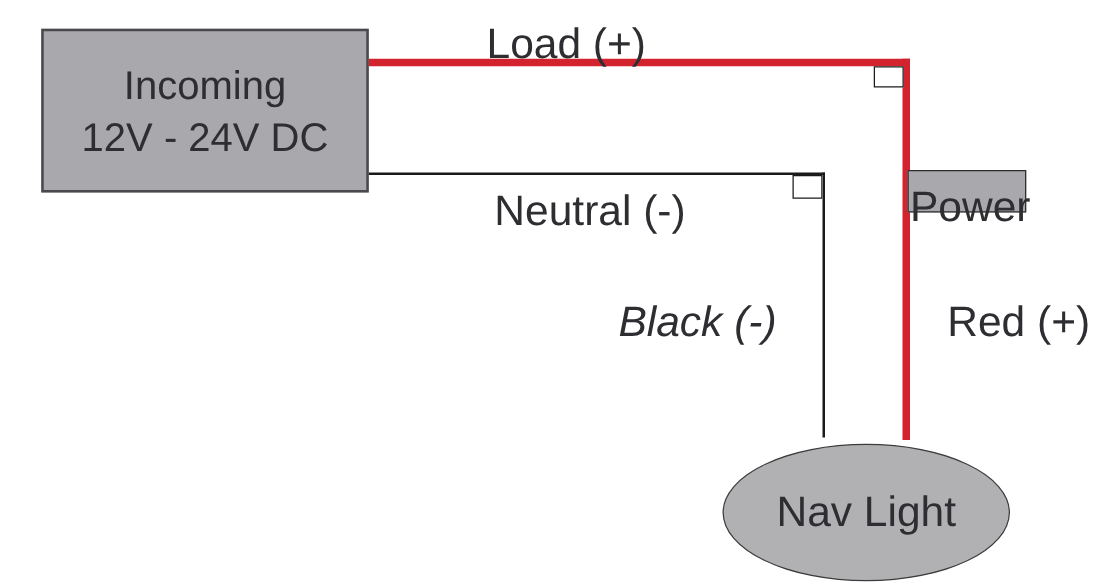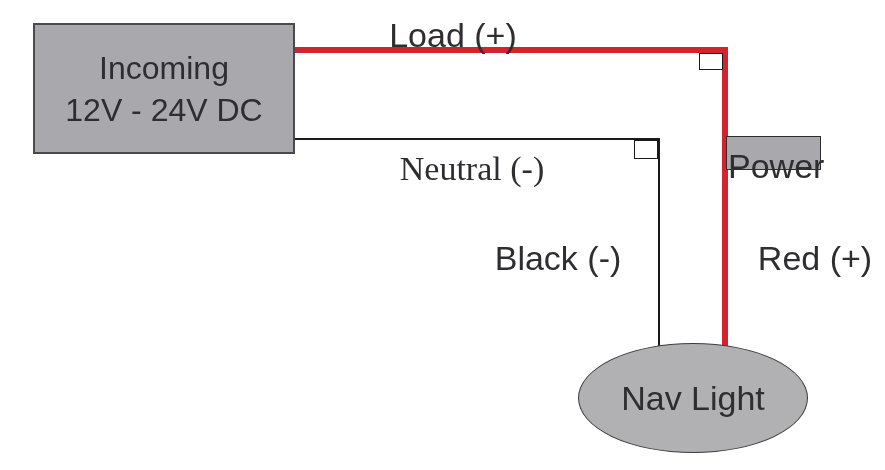--- a/index.html
+++ b/index.html
@@ -88,25 +88,25 @@
   .corner-neutral{ left:634px; top:140px; width:24px; height:19px; }
   .wire-label{
     font-size:34px;
     color:var(--text);
     text-align:center;
     width:250px;
     white-space:nowrap;
     z-index:2;
   }
   .label-load{ left:328px; top:16px; }
-  .label-neutral{ left:347px; top:150px;font-family:Liberation Serif, serif; }
-  .label-black{ left:433px; top:239px; }
+  .label-neutral{ left:347px; top:150px; }
+  .label-black{ left:433px; top:239px;font-style:italic; }
   .label-red{ left:690px; top:239px; }
   .nav-ellipse{
-    left:578px; top:343px;
+    left:578px; top:355px;
     width:230px; height:110px;
     background:var(--ellipse-fill);
     border:1.5px solid #3c3c3c;
     box-sizing:border-box;
     border-radius:50%;
     display:flex;
     align-items:center;
     justify-content:center;
     font-size:34px;
     color:var(--text);

